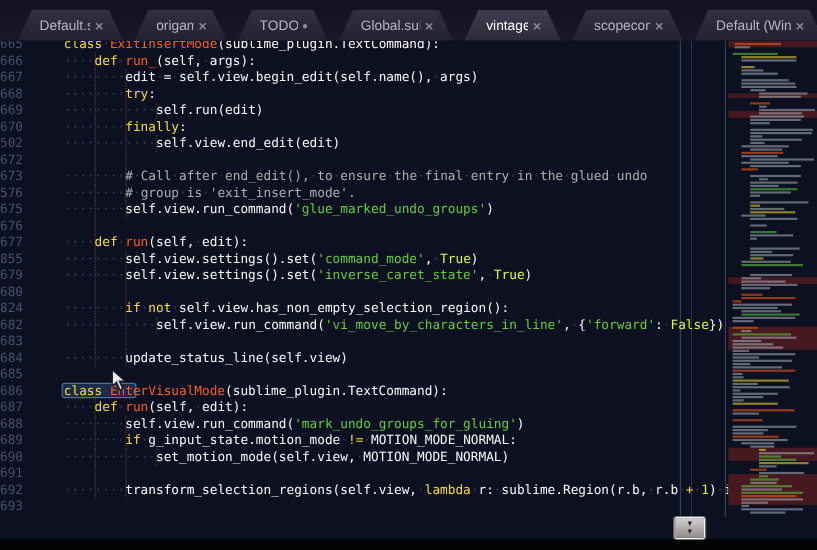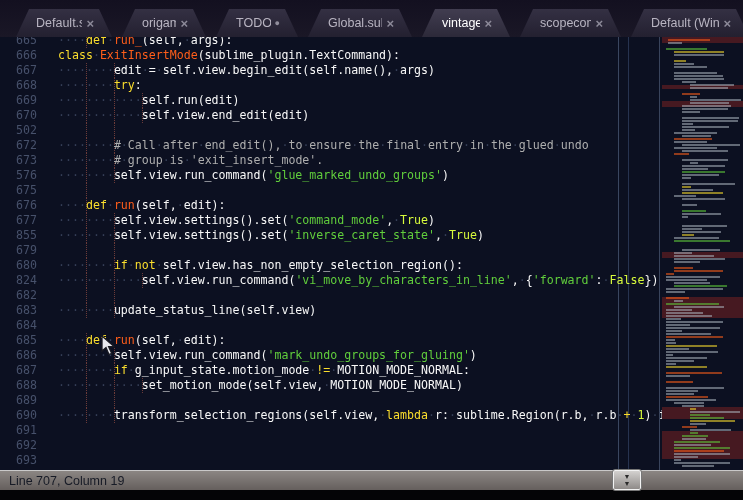--- a/index.html
+++ b/index.html
@@ -19,21 +19,21 @@
   .tab-dirty{margin:0 18px 0 4px;color:#918e9c;font-size:9px;line-height:1;}
   #win-dash{position:absolute;right:5px;top:4px;width:13px;height:4px;background:#2e1b1b;border-radius:2px;}
   #left-edge{position:absolute;left:1px;top:10px;width:2px;height:26px;background:#6a6a6a;}
   
   #editor{position:absolute;left:0;top:37px;width:743px;height:433px;background:#0C1021;overflow:hidden;}
   .ruler{position:absolute;top:0;height:100%;width:1px;z-index:1;}
   #ruler-1{left:618px;background:#3a4660;}
   #ruler-2{left:628px;background:#273350;}
   #divider{position:absolute;left:659px;top:0;width:1px;height:100%;background:#39445c;z-index:3;}
   #codewrap{position:absolute;left:0;top:-4px;width:658px;display:flex;z-index:2;}
-  #gutter{flex:0 0 44px;text-align:right;padding-right:7px;box-sizing:border-box;
+  #gutter{flex:0 0 44px;text-align:left;padding-right:7px;box-sizing:border-box;
           font:11.6px/15px "DejaVu Sans Mono",monospace;color:#47516b;}
   #code-lines{flex:1;padding-left:14px;font:11.6px/15px "DejaVu Sans Mono",monospace;color:#F8F8F8;}
   .gl{height:15px;}
   .cl{height:15px;position:relative;white-space:pre;}
   .cl .lt{position:relative;z-index:2;}
   .guide{position:absolute;top:0;height:15px;width:0;border-left:1px dotted #8c4a42;opacity:.75;z-index:0;}
   .sel{position:absolute;top:0;height:14px;background:rgba(55,90,145,.38);
        border:1px solid rgba(125,165,215,.55);border-radius:3px;box-sizing:border-box;z-index:1;}
   .ws{font-style:normal;color:#353e57;}
   .tk-k{color:#FBDE2D;} .tk-n{color:#FF5E1A;} .tk-s{color:#61CE3C;}
@@ -124,40 +124,42 @@
           <div class="gl">686</div>
           <div class="gl">687</div>
           <div class="gl">688</div>
           <div class="gl">689</div>
           <div class="gl">690</div>
           <div class="gl">691</div>
           <div class="gl">692</div>
           <div class="gl">693</div>
         </div>
       <div id="code-lines">
+          <div class="cl"><span class="lt"><span class="tk-k">class</span><span class="tk-p"><i class="ws">·</i></span><span class="tk-n">ExitInsertMode</span><span class="tk-p">(sublime_plugin.TextCommand):</span></span></div>
           <div class="cl"><u class="guide" style="left:28.0px"></u><span class="lt"><span class="tk-p"><i class="ws">·</i><i class="ws">·</i><i class="ws">·</i><i class="ws">·</i></span><span class="tk-k">def</span><span class="tk-p"><i class="ws">·</i></span><span class="tk-n">run_</span><span class="tk-p">(self,<i class="ws">·</i>args):</span></span></div>
-          <div class="cl"><span class="lt"><span class="tk-k">class</span><span class="tk-p"><i class="ws">·</i></span><span class="tk-n">ExitInsertMode</span><span class="tk-p">(sublime_plugin.TextCommand):</span></span></div>
           <div class="cl"><u class="guide" style="left:28.0px"></u><u class="guide" style="left:55.9px"></u><span class="lt"><span class="tk-p"><i class="ws">·</i><i class="ws">·</i><i class="ws">·</i><i class="ws">·</i><i class="ws">·</i><i class="ws">·</i><i class="ws">·</i><i class="ws">·</i>edit<i class="ws">·</i>=<i class="ws">·</i>self.view.begin_edit(self.name(),<i class="ws">·</i>args)</span></span></div>
           <div class="cl"><u class="guide" style="left:28.0px"></u><u class="guide" style="left:55.9px"></u><span class="lt"><span class="tk-p"><i class="ws">·</i><i class="ws">·</i><i class="ws">·</i><i class="ws">·</i><i class="ws">·</i><i class="ws">·</i><i class="ws">·</i><i class="ws">·</i></span><span class="tk-k">try</span><span class="tk-p">:</span></span></div>
           <div class="cl"><u class="guide" style="left:28.0px"></u><u class="guide" style="left:55.9px"></u><u class="guide" style="left:83.9px"></u><span class="lt"><span class="tk-p"><i class="ws">·</i><i class="ws">·</i><i class="ws">·</i><i class="ws">·</i><i class="ws">·</i><i class="ws">·</i><i class="ws">·</i><i class="ws">·</i><i class="ws">·</i><i class="ws">·</i><i class="ws">·</i><i class="ws">·</i>self.run(edit)</span></span></div>
+          <div class="cl"><u class="guide" style="left:28.0px"></u><u class="guide" style="left:55.9px"></u><span class="lt"><span class="tk-p"><i class="ws">·</i><i class="ws">·</i><i class="ws">·</i><i class="ws">·</i><i class="ws">·</i><i class="ws">·</i><i class="ws">·</i><i class="ws">·</i></span><span class="tk-k">finally</span><span class="tk-p">:</span></span></div>
           <div class="cl"><u class="guide" style="left:28.0px"></u><u class="guide" style="left:55.9px"></u><u class="guide" style="left:83.9px"></u><span class="lt"><span class="tk-p"><i class="ws">·</i><i class="ws">·</i><i class="ws">·</i><i class="ws">·</i><i class="ws">·</i><i class="ws">·</i><i class="ws">·</i><i class="ws">·</i><i class="ws">·</i><i class="ws">·</i><i class="ws">·</i><i class="ws">·</i>self.view.end_edit(edit)</span></span></div>
           <div class="cl"><u class="guide" style="left:28.0px"></u><u class="guide" style="left:55.9px"></u><span class="lt"></span></div>
           <div class="cl"><u class="guide" style="left:28.0px"></u><u class="guide" style="left:55.9px"></u><span class="lt"><span class="tk-p"><i class="ws">·</i><i class="ws">·</i><i class="ws">·</i><i class="ws">·</i><i class="ws">·</i><i class="ws">·</i><i class="ws">·</i><i class="ws">·</i></span><span class="tk-c">#<i class="ws">·</i>Call<i class="ws">·</i>after<i class="ws">·</i>end_edit(),<i class="ws">·</i>to<i class="ws">·</i>ensure<i class="ws">·</i>the<i class="ws">·</i>final<i class="ws">·</i>entry<i class="ws">·</i>in<i class="ws">·</i>the<i class="ws">·</i>glued<i class="ws">·</i>undo</span></span></div>
           <div class="cl"><u class="guide" style="left:28.0px"></u><u class="guide" style="left:55.9px"></u><span class="lt"><span class="tk-p"><i class="ws">·</i><i class="ws">·</i><i class="ws">·</i><i class="ws">·</i><i class="ws">·</i><i class="ws">·</i><i class="ws">·</i><i class="ws">·</i></span><span class="tk-c">#<i class="ws">·</i>group<i class="ws">·</i>is<i class="ws">·</i>'exit_insert_mode'.</span></span></div>
           <div class="cl"><u class="guide" style="left:28.0px"></u><u class="guide" style="left:55.9px"></u><span class="lt"><span class="tk-p"><i class="ws">·</i><i class="ws">·</i><i class="ws">·</i><i class="ws">·</i><i class="ws">·</i><i class="ws">·</i><i class="ws">·</i><i class="ws">·</i>self.view.run_command(</span><span class="tk-s">'glue_marked_undo_groups'</span><span class="tk-p">)</span></span></div>
           <div class="cl"><u class="guide" style="left:28.0px"></u><span class="lt"></span></div>
           <div class="cl"><u class="guide" style="left:28.0px"></u><span class="lt"><span class="tk-p"><i class="ws">·</i><i class="ws">·</i><i class="ws">·</i><i class="ws">·</i></span><span class="tk-k">def</span><span class="tk-p"><i class="ws">·</i></span><span class="tk-n">run</span><span class="tk-p">(self,<i class="ws">·</i>edit):</span></span></div>
           <div class="cl"><u class="guide" style="left:28.0px"></u><u class="guide" style="left:55.9px"></u><span class="lt"><span class="tk-p"><i class="ws">·</i><i class="ws">·</i><i class="ws">·</i><i class="ws">·</i><i class="ws">·</i><i class="ws">·</i><i class="ws">·</i><i class="ws">·</i>self.view.settings().set(</span><span class="tk-s">'command_mode'</span><span class="tk-p">,<i class="ws">·</i></span><span class="tk-l">True</span><span class="tk-p">)</span></span></div>
           <div class="cl"><u class="guide" style="left:28.0px"></u><u class="guide" style="left:55.9px"></u><span class="lt"><span class="tk-p"><i class="ws">·</i><i class="ws">·</i><i class="ws">·</i><i class="ws">·</i><i class="ws">·</i><i class="ws">·</i><i class="ws">·</i><i class="ws">·</i>self.view.settings().set(</span><span class="tk-s">'inverse_caret_state'</span><span class="tk-p">,<i class="ws">·</i></span><span class="tk-l">True</span><span class="tk-p">)</span></span></div>
           <div class="cl"><u class="guide" style="left:28.0px"></u><u class="guide" style="left:55.9px"></u><span class="lt"></span></div>
           <div class="cl"><u class="guide" style="left:28.0px"></u><u class="guide" style="left:55.9px"></u><span class="lt"><span class="tk-p"><i class="ws">·</i><i class="ws">·</i><i class="ws">·</i><i class="ws">·</i><i class="ws">·</i><i class="ws">·</i><i class="ws">·</i><i class="ws">·</i></span><span class="tk-k">if</span><span class="tk-p"><i class="ws">·</i></span><span class="tk-k">not</span><span class="tk-p"><i class="ws">·</i>self.view.has_non_empty_selection_region():</span></span></div>
           <div class="cl"><u class="guide" style="left:28.0px"></u><u class="guide" style="left:55.9px"></u><u class="guide" style="left:83.9px"></u><span class="lt"><span class="tk-p"><i class="ws">·</i><i class="ws">·</i><i class="ws">·</i><i class="ws">·</i><i class="ws">·</i><i class="ws">·</i><i class="ws">·</i><i class="ws">·</i><i class="ws">·</i><i class="ws">·</i><i class="ws">·</i><i class="ws">·</i>self.view.run_command(</span><span class="tk-s">'vi_move_by_characters_in_line'</span><span class="tk-p">,<i class="ws">·</i>{</span><span class="tk-s">'forward'</span><span class="tk-p">:<i class="ws">·</i></span><span class="tk-l">False</span><span class="tk-p">})</span></span></div>
           <div class="cl"><u class="guide" style="left:28.0px"></u><u class="guide" style="left:55.9px"></u><span class="lt"></span></div>
           <div class="cl"><u class="guide" style="left:28.0px"></u><u class="guide" style="left:55.9px"></u><span class="lt"><span class="tk-p"><i class="ws">·</i><i class="ws">·</i><i class="ws">·</i><i class="ws">·</i><i class="ws">·</i><i class="ws">·</i><i class="ws">·</i><i class="ws">·</i>update_status_line(self.view)</span></span></div>
           <div class="cl"><span class="lt"></span></div>
+          <div class="cl"><b class="sel" style="left:-2.0px;width:67.9px"></b><span class="lt"><span class="tk-k">class</span><span class="tk-p"><i class="ws">·</i></span><span class="tk-n">EnterVisualMode</span><span class="tk-p">(sublime_plugin.TextCommand):</span></span></div>
           <div class="cl"><u class="guide" style="left:28.0px"></u><span class="lt"><span class="tk-p"><i class="ws">·</i><i class="ws">·</i><i class="ws">·</i><i class="ws">·</i></span><span class="tk-k">def</span><span class="tk-p"><i class="ws">·</i></span><span class="tk-n">run</span><span class="tk-p">(self,<i class="ws">·</i>edit):</span></span></div>
           <div class="cl"><u class="guide" style="left:28.0px"></u><u class="guide" style="left:55.9px"></u><span class="lt"><span class="tk-p"><i class="ws">·</i><i class="ws">·</i><i class="ws">·</i><i class="ws">·</i><i class="ws">·</i><i class="ws">·</i><i class="ws">·</i><i class="ws">·</i>self.view.run_command(</span><span class="tk-s">'mark_undo_groups_for_gluing'</span><span class="tk-p">)</span></span></div>
           <div class="cl"><u class="guide" style="left:28.0px"></u><u class="guide" style="left:55.9px"></u><span class="lt"><span class="tk-p"><i class="ws">·</i><i class="ws">·</i><i class="ws">·</i><i class="ws">·</i><i class="ws">·</i><i class="ws">·</i><i class="ws">·</i><i class="ws">·</i></span><span class="tk-k">if</span><span class="tk-p"><i class="ws">·</i>g_input_state.motion_mode<i class="ws">·</i></span><span class="tk-k">!=</span><span class="tk-p"><i class="ws">·</i>MOTION_MODE_NORMAL:</span></span></div>
           <div class="cl"><u class="guide" style="left:28.0px"></u><u class="guide" style="left:55.9px"></u><u class="guide" style="left:83.9px"></u><span class="lt"><span class="tk-p"><i class="ws">·</i><i class="ws">·</i><i class="ws">·</i><i class="ws">·</i><i class="ws">·</i><i class="ws">·</i><i class="ws">·</i><i class="ws">·</i><i class="ws">·</i><i class="ws">·</i><i class="ws">·</i><i class="ws">·</i>set_motion_mode(self.view,<i class="ws">·</i>MOTION_MODE_NORMAL)</span></span></div>
           <div class="cl"><u class="guide" style="left:28.0px"></u><u class="guide" style="left:55.9px"></u><span class="lt"></span></div>
           <div class="cl"><u class="guide" style="left:28.0px"></u><u class="guide" style="left:55.9px"></u><span class="lt"><span class="tk-p"><i class="ws">·</i><i class="ws">·</i><i class="ws">·</i><i class="ws">·</i><i class="ws">·</i><i class="ws">·</i><i class="ws">·</i><i class="ws">·</i>transform_selection_regions(self.view,<i class="ws">·</i></span><span class="tk-k">lambda</span><span class="tk-p"><i class="ws">·</i>r:<i class="ws">·</i>sublime.Region(r.b,<i class="ws">·</i>r.b<i class="ws">·</i></span><span class="tk-k">+</span><span class="tk-p"><i class="ws">·</i></span><span class="tk-l">1</span><span class="tk-p">)<i class="ws">·</i>i</span></span></div>
           <div class="cl"><span class="lt"></span></div>
         </div>
     </div>
     <div id="divider"></div>
@@ -291,23 +293,20 @@
       <div class="mm-bar" style="left: 12px; width: 37.0374px; top: 407px; background: rgb(170, 178, 189);"></div>
       <div class="mm-bar" style="left: 12px; width: 55.5698px; top: 410px; background: rgb(97, 206, 60);"></div>
       <div class="mm-bar" style="left: 12px; width: 49.5575px; top: 413px; background: rgb(255, 94, 26);"></div>
       <div class="mm-bar" style="left: 12px; width: 56.1263px; top: 416px; background: rgb(170, 178, 189);"></div>
       <div class="mm-bar" style="left: 12px; width: 24.436px; top: 419px; background: rgb(170, 178, 189);"></div>
       <div class="mm-bar" style="left: 12px; width: 7.30181px; top: 422px; background: rgb(170, 178, 189);"></div>
       <div class="mm-bar" style="left: 12px; width: 56.2075px; top: 425px; background: rgb(170, 178, 189);"></div>
       <div class="mm-bar" style="left: 20px; width: 31.5952px; top: 428px; background: rgb(170, 178, 189);"></div>
     </div>
 
-  <div id="statusbar">
-    <span id="status-text">Line 707, Column 19</span>
-  </div>
   <div id="stepper">
       <span>▼</span>
       <span>▼</span>
     </div>
   <div id="bottom-strip"></div>
 
   <svg id="mouse" width="18" height="22" viewBox="0 0 18 22">
     <polygon points="1,1 1,16 5,12.5 8,19.5 10.6,18.3 7.6,11.6 13,11.6" fill="#e9e9ee" stroke="#1a1a22" stroke-width="1.3"></polygon>
   </svg>
 

